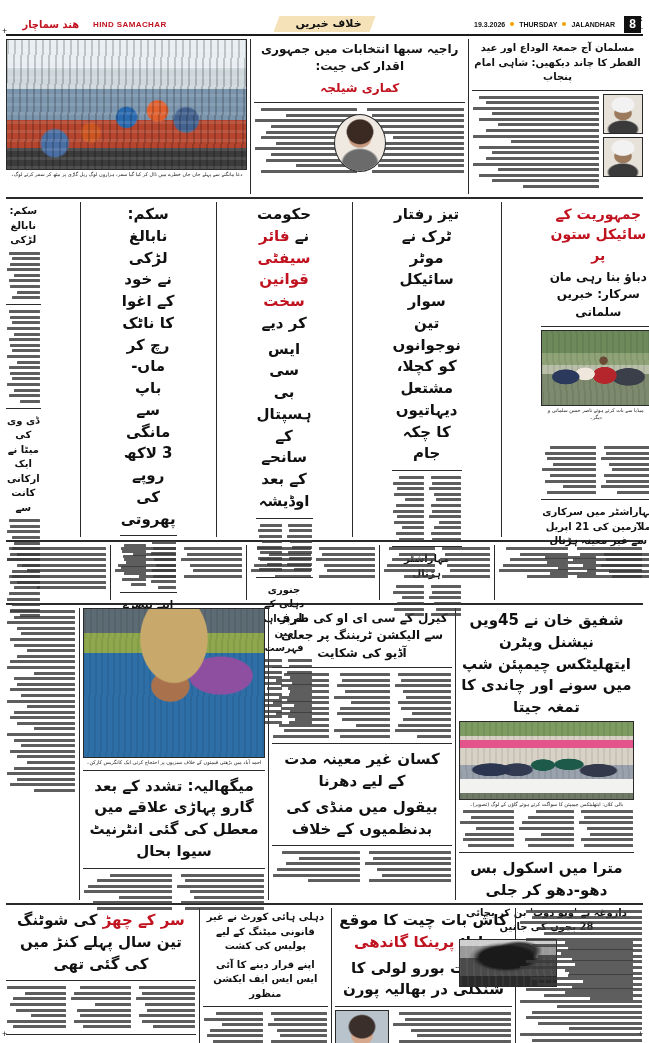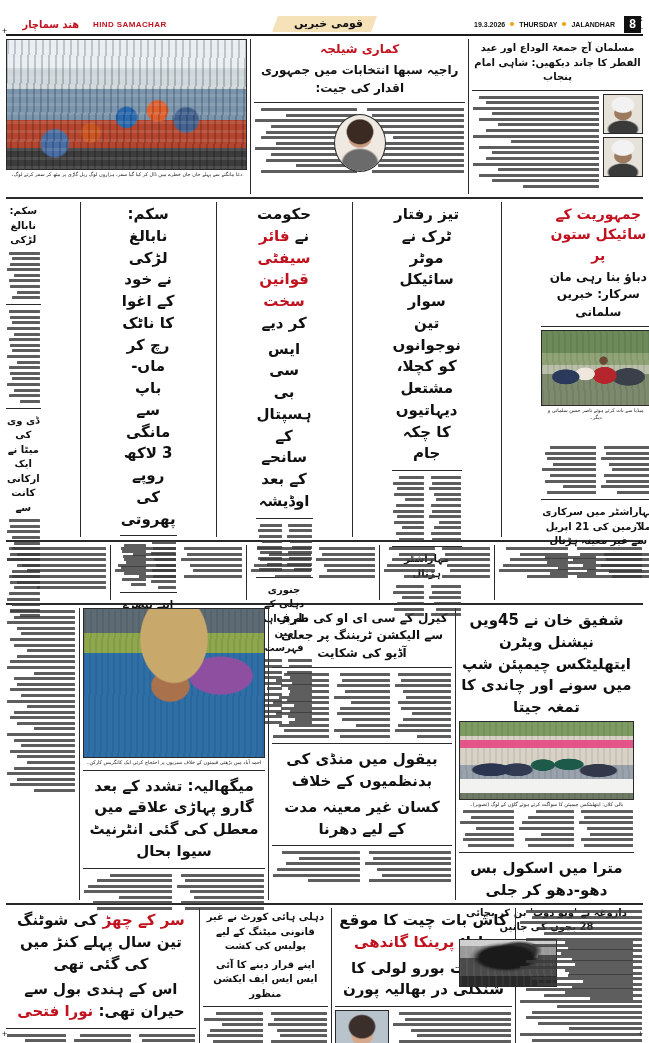--- a/index.html
+++ b/index.html
@@ -215,21 +215,21 @@
   <span class="reg-cross" style="left:638px; top:1015px;">+</span>
   <span class="reg-cross" style="left:636px; top:505px; font-size:7px;">••</span>
 
   <div class="cmyk">
     <i style="color:#00aeef">C</i><i style="color:#ec008c">M</i><i style="color:#c9b400">Y</i><i style="color:#111">K</i>
   </div>
 
   <div class="masthead">
     <span class="mast-logo">هند سماچار</span>
     <span class="mast-name">HIND SAMACHAR</span>
-    <span class="mast-center">قومی خبریں</span>
+    <span class="mast-center">خلاف خبریں</span>
     <span class="mast-right">
       <span>19.3.2026</span>
       <span class="dot"></span>
       <span>THURSDAY</span>
       <span class="dot"></span>
       <span>JALANDHAR</span>
       <span class="pagenum">8</span>
     </span>
   </div>
 
@@ -237,22 +237,22 @@
 
     <div class="row" style="height:155px; margin-top:3px;">
 
       <div style="width:243px; display:flex; flex-direction:column;">
         <div class="photo ph-train box" style="height:131px;"></div>
         <div class="caption">دعا مانگنے سے پہلے جاں جاں خطرے میں ڈال کر کیا گیا سفر، ہزاروں لوگ ریل گاڑی پر بیٹھ کر سفر کرتے لوگ۔</div>
       </div>
       <div class="vrule"></div>
 
       <div style="width:212px;">
+        <div class="hl lg">راجیہ سبھا انتخابات میں جمہوری اقدار کی جیت:</div>
         <div class="hl lg red">کماری شیلجہ</div>
-        <div class="hl lg">راجیہ سبھا انتخابات میں جمہوری اقدار کی جیت:</div>
         <div class="hrule"></div>
         <div style="position:relative;">
           <div class="photo ph-selja box" style="position:absolute; left:50%; top:8px; transform:translateX(-50%); width:52px; height:58px; border-radius:50%; z-index:2;"></div>
           <div class="body cols2">
             <div class="ln w95"></div>
               <div class="ln w90"></div>
               <div class="ln w100"></div>
             <div class="ln w85"></div>
               <div class="ln w95"></div>
               <div class="ln w70"></div>
@@ -782,22 +782,22 @@
             <div class="ln w90"></div>
             <div class="ln w100"></div>
           <div class="ln w85"></div>
             <div class="ln w95"></div>
             <div class="ln w60"></div>
           <div class="ln w90"></div>
             <div class="ln w80"></div>
             <div class="ln w100"></div>
         </div>
         <div class="hrule"></div>
+        <div class="hl md">کسان غیر معینہ مدت کے لیے دھرنا</div>
         <div class="hl md">بیقول میں منڈی کی بدنظمیوں کے خلاف</div>
-        <div class="hl md">کسان غیر معینہ مدت کے لیے دھرنا</div>
         <div class="hrule"></div>
         <div class="body cols2">
           <div class="ln w95"></div>
             <div class="ln w90"></div>
             <div class="ln w100"></div>
           <div class="ln w85"></div>
             <div class="ln w80"></div>
             <div class="ln w95"></div>
           <div class="ln w90"></div>
             <div class="ln w70"></div>
@@ -862,24 +862,20 @@
 
     <div class="hrule thick"></div>
 
     <div class="row" style="height:155px;">
 
       <div style="width:193px;">
         <div class="hl md">
           <span class="red">سر کے چھڑ</span>
           <span>کی شوٹنگ تین سال پہلے کنڑ میں کی گئی تھی</span>
         </div>
-        <div class="hl md">
-          <span>اس کے ہندی بول سے حیران تھی:</span>
-          <span class="red">نورا فتحی</span>
-        </div>
         <div class="hrule"></div>
         <div class="body cols3">
           <div class="ln w95"></div>
             <div class="ln w90"></div>
             <div class="ln w100"></div>
           <div class="ln w85"></div>
             <div class="ln w80"></div>
             <div class="ln w95"></div>
           <div class="ln w90"></div>
             <div class="ln w70"></div>

